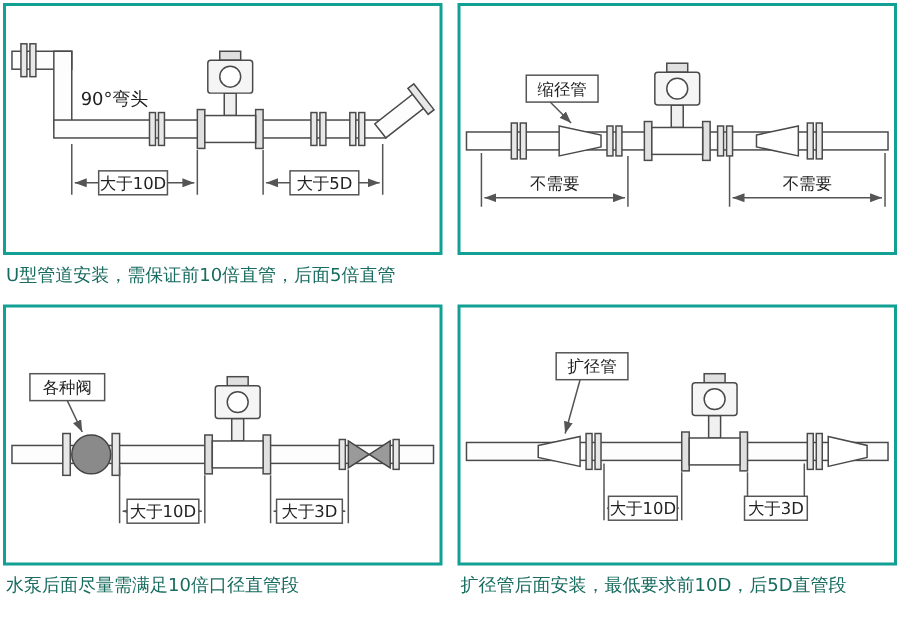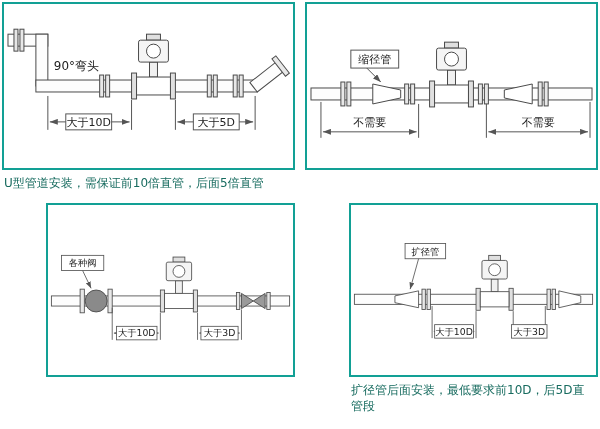--- a/index.html
+++ b/index.html
@@ -8,21 +8,21 @@
     font-family:"DejaVu Sans","Liberation Sans",sans-serif;
     --accent:#12a095;--caption:#176b5f;
   }
   .grid{
     display:grid;
     grid-template-columns:293px 293px;
     column-gap:10px;
     padding:2px;
   }
   .cell{display:flex;flex-direction:column;}
-  .cell.bottom{margin-top:12px;margin-left:44px;}
+  .cell.bottom{margin-top:12px;}
   .box{
     border:2px solid var(--accent);
     background:#fff;
     height:164px;
   }
   .cell.bottom .box{height:170px;}
   .box svg{display:block;width:100%;height:100%;}
   .caption{
     padding:5px 2px 0;
     font-size:12px;
@@ -194,20 +194,21 @@
           <line x1="78" y1="136" x2="131" y2="136" marker-start="url(#ar3)" marker-end="url(#ar3)"></line>
           <line x1="179" y1="136" x2="227" y2="136" marker-start="url(#ar3)" marker-end="url(#ar3)"></line>
           <rect x="81" y="128" width="48" height="16" fill="#fff"></rect>
           <rect x="181" y="128" width="44" height="16" fill="#fff"></rect>
         </g>
         <text x="105" y="140" text-anchor="middle" font-size="11" fill="#222">大于10D</text>
         <text x="203" y="140" text-anchor="middle" font-size="11" fill="#222">大于3D</text>
       </svg>
     </div>
     <div class="caption">
+      <div>水泵后面尽量需满足10倍口径直管段</div>
     </div>
   </div>
 
   <div class="cell bottom">
     <div class="box">
       <svg viewBox="0 0 290 170">
         <defs>
           <marker id="ar4" viewBox="0 0 8 6" markerWidth="8" markerHeight="6" refX="8" refY="3" orient="auto-start-reverse">
             <path d="M0,0 L8,3 L0,6 Z" fill="#555"></path>
           </marker>

